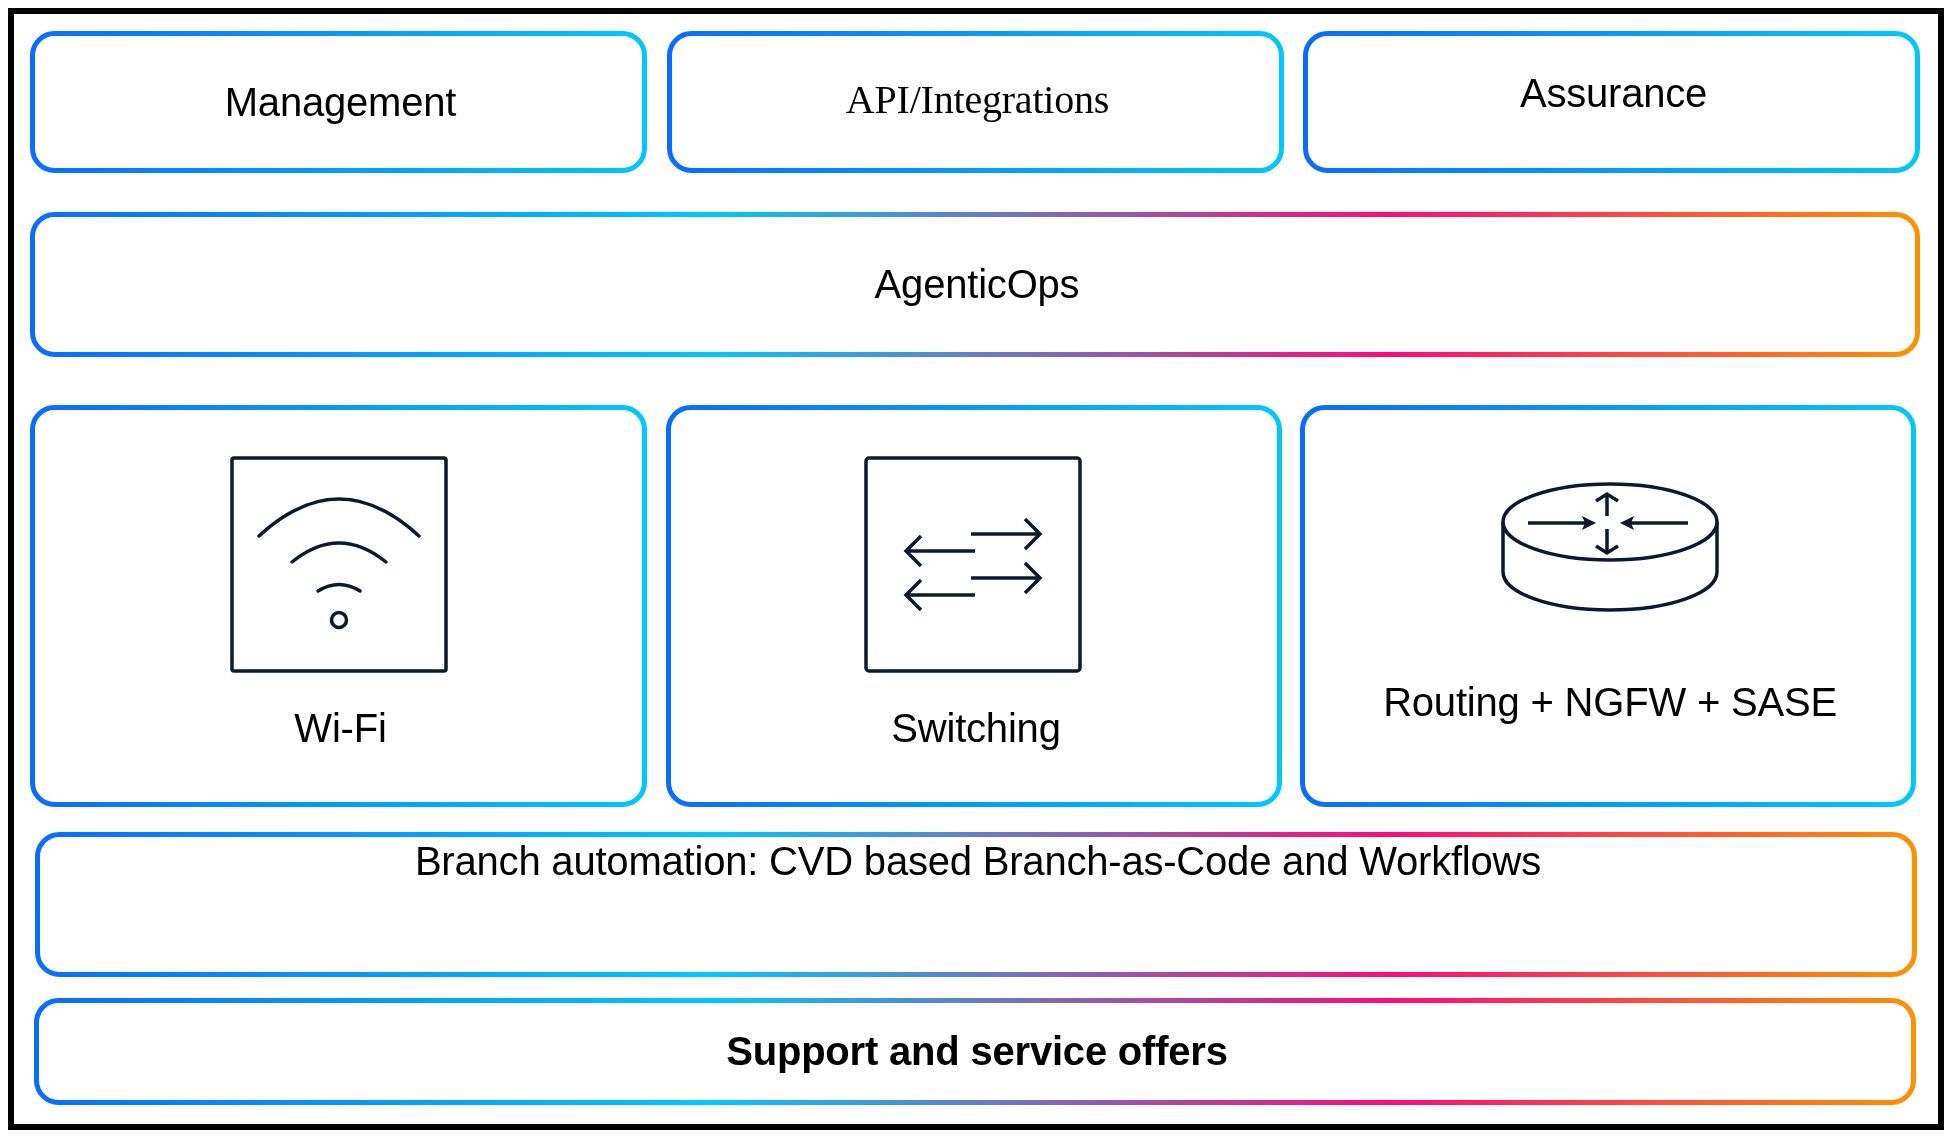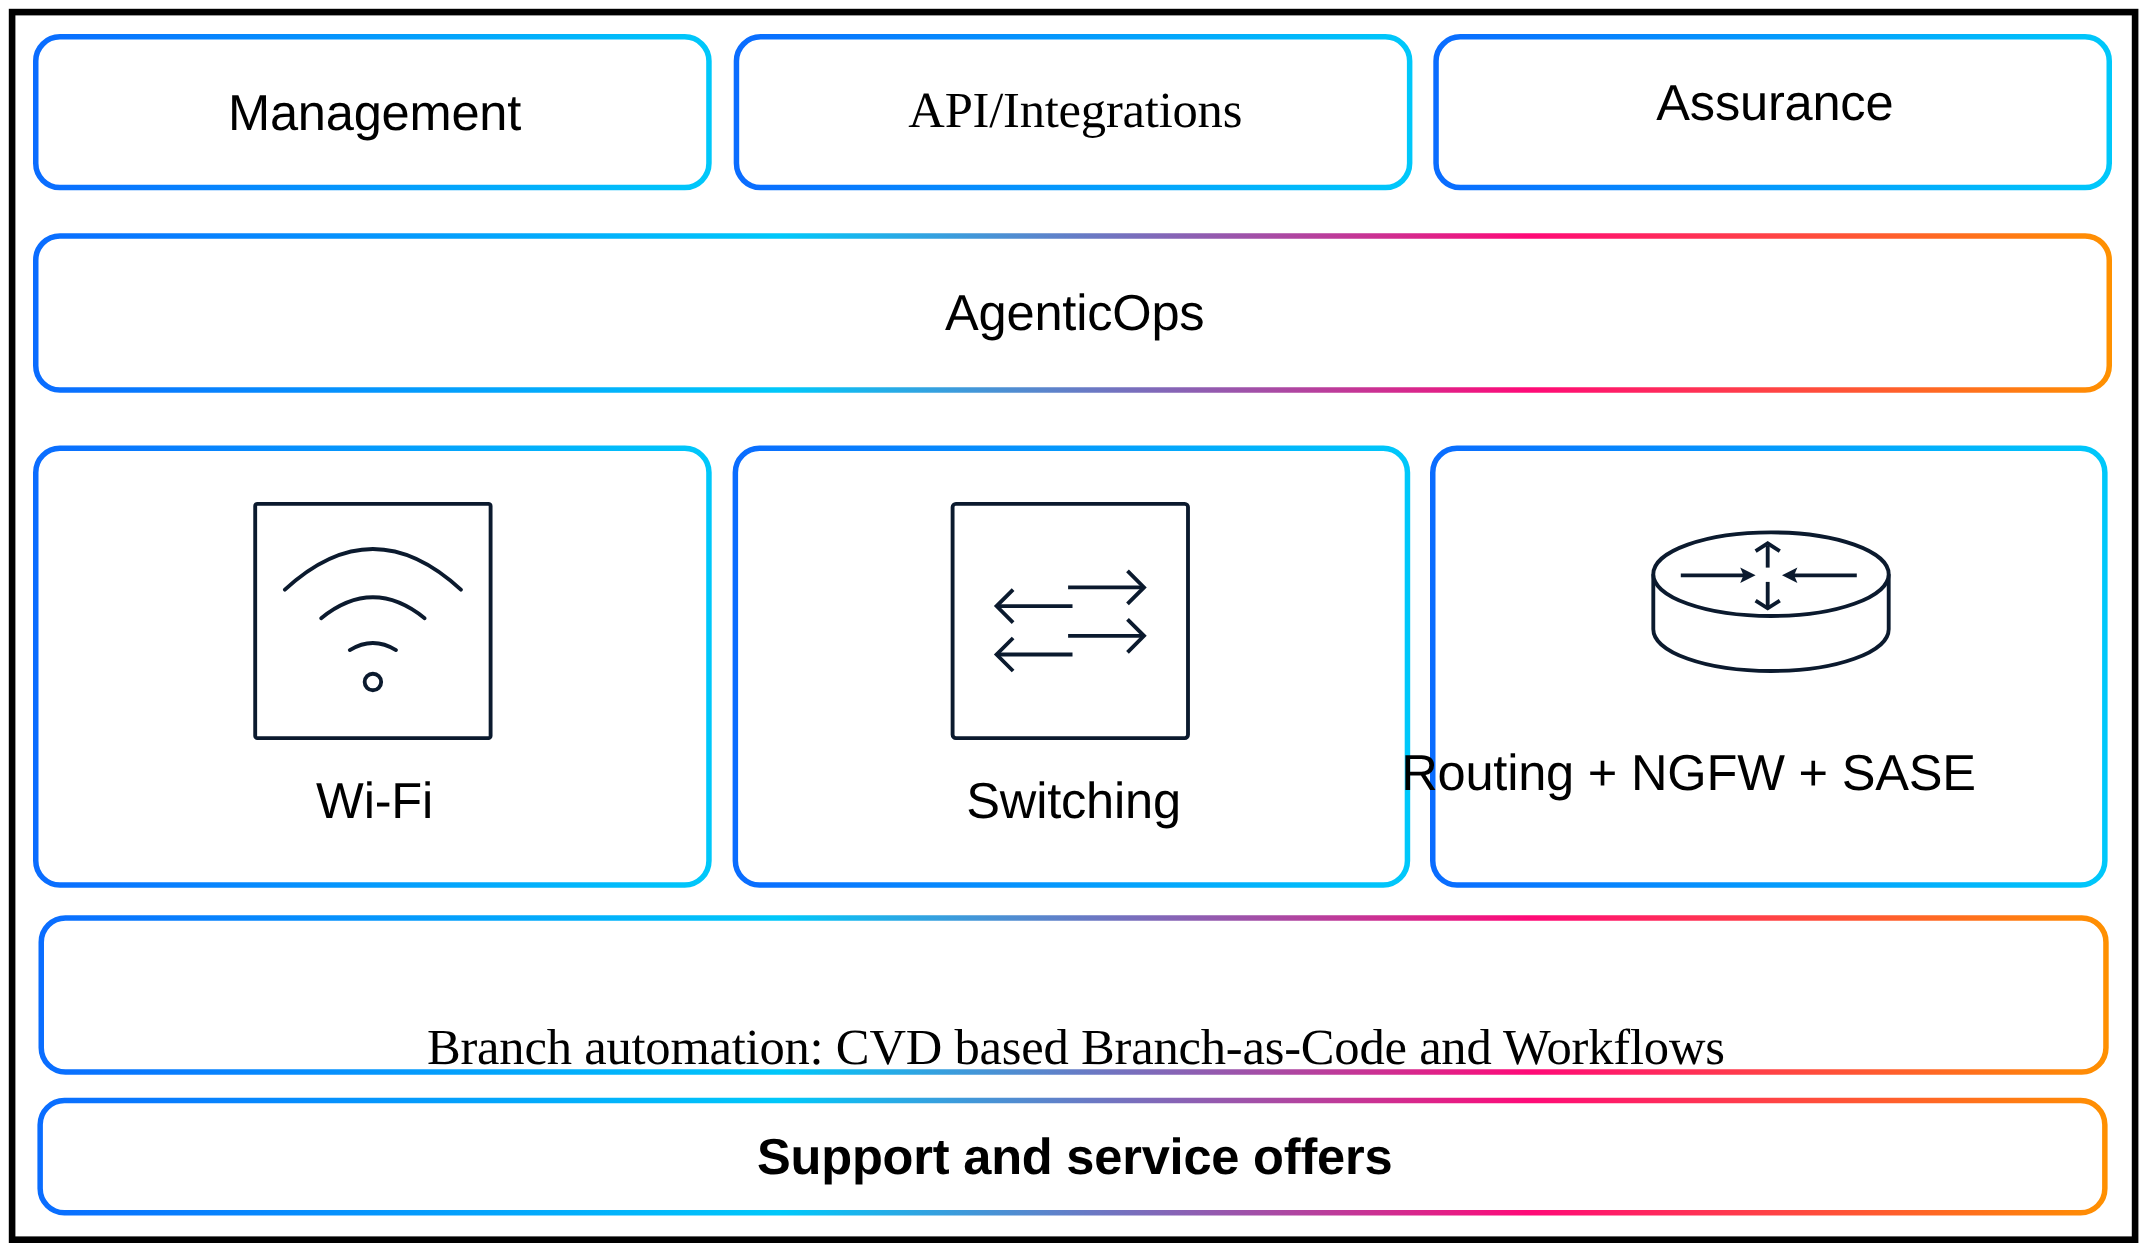--- a/index.html
+++ b/index.html
@@ -2,21 +2,21 @@
 <html><head>
 <meta charset="utf-8">
 <style>
   html, body { margin: 0; padding: 0; background: #ffffff; }
   body { width: 1950px; height: 1136px; position: relative; overflow: hidden;
          font-family: "Liberation Sans", "DejaVu Sans", sans-serif; color: #000; }
   .frame { position: absolute; left: 8px; top: 8px; width: 1924px; height: 1110px;
            border: 6px solid #000; box-sizing: content-box; }
   svg.layer { position: absolute; left: 0; top: 0; }
   .label { position: absolute; display: flex; align-items: center; justify-content: center;
-           font-size: 46px; line-height: 1; white-space: nowrap; letter-spacing: -0.2px; }
+           font-size: 40px; line-height: 1; white-space: nowrap; letter-spacing: -0.2px; }
 </style>
 </head>
 <body>
 
 <div class="frame"></div>
 
 <svg class="layer" width="1950" height="1136" viewBox="0 0 1950 1136">
   <defs>
     <linearGradient id="gShort1" gradientUnits="userSpaceOnUse" x1="30" y1="0" x2="647" y2="0">
       <stop offset="0" stop-color="#0A6CFF"></stop>
@@ -99,17 +99,17 @@
 </svg>
 
 <div class="label" style="left:32px; top:33px; width:617px; height:137px;">Management</div>
 <div class="label" style="left:669px; top:33px; width:617px; height:134px;font-family:Liberation Serif, serif;">API/Integrations</div>
 <div class="label" style="left:1305px; top:24px; width:617px; height:137px;">Assurance</div>
 
 <div class="label" style="left:32px; top:214px; width:1890px; height:140px;text-align:center;">AgenticOps</div>
 
 <div class="label" style="left:32px; top:700px; width:617px; height:56px;">Wi-Fi</div>
 <div class="label" style="left:668px; top:700px; width:616px; height:56px;">Switching</div>
-<div class="label" style="left:1227px; top:674px; width:616px; height:56px;">Routing + NGFW + SASE</div>
+<div class="label" style="left:1302px; top:674px; width:616px; height:56px;">Routing + NGFW + SASE</div>
 
-<div class="label" style="left:37px; top:882px; width:1882px; height:140px;font-family:Liberation Serif, serif;">Branch automation: CVD based Branch-as-Code and Workflows</div>
+<div class="label" style="left:37px; top:791px; width:1882px; height:140px;">Branch automation: CVD based Branch-as-Code and Workflows</div>
 
 <div class="label" style="left:36px; top:1000px; width:1882px; height:102px;font-weight:bold;">Support and service offers</div>
 
 </body></html>

